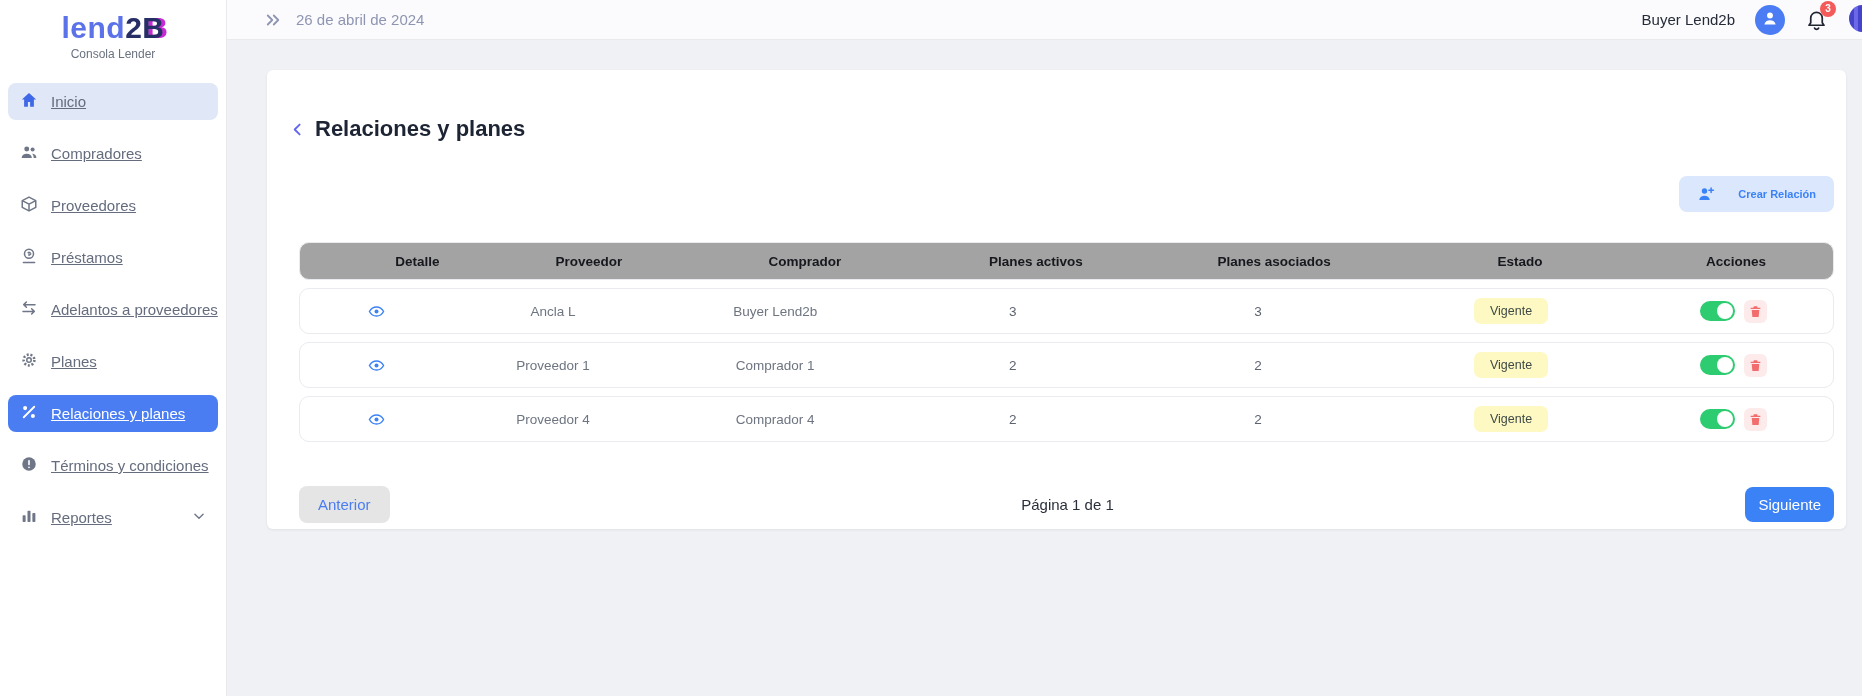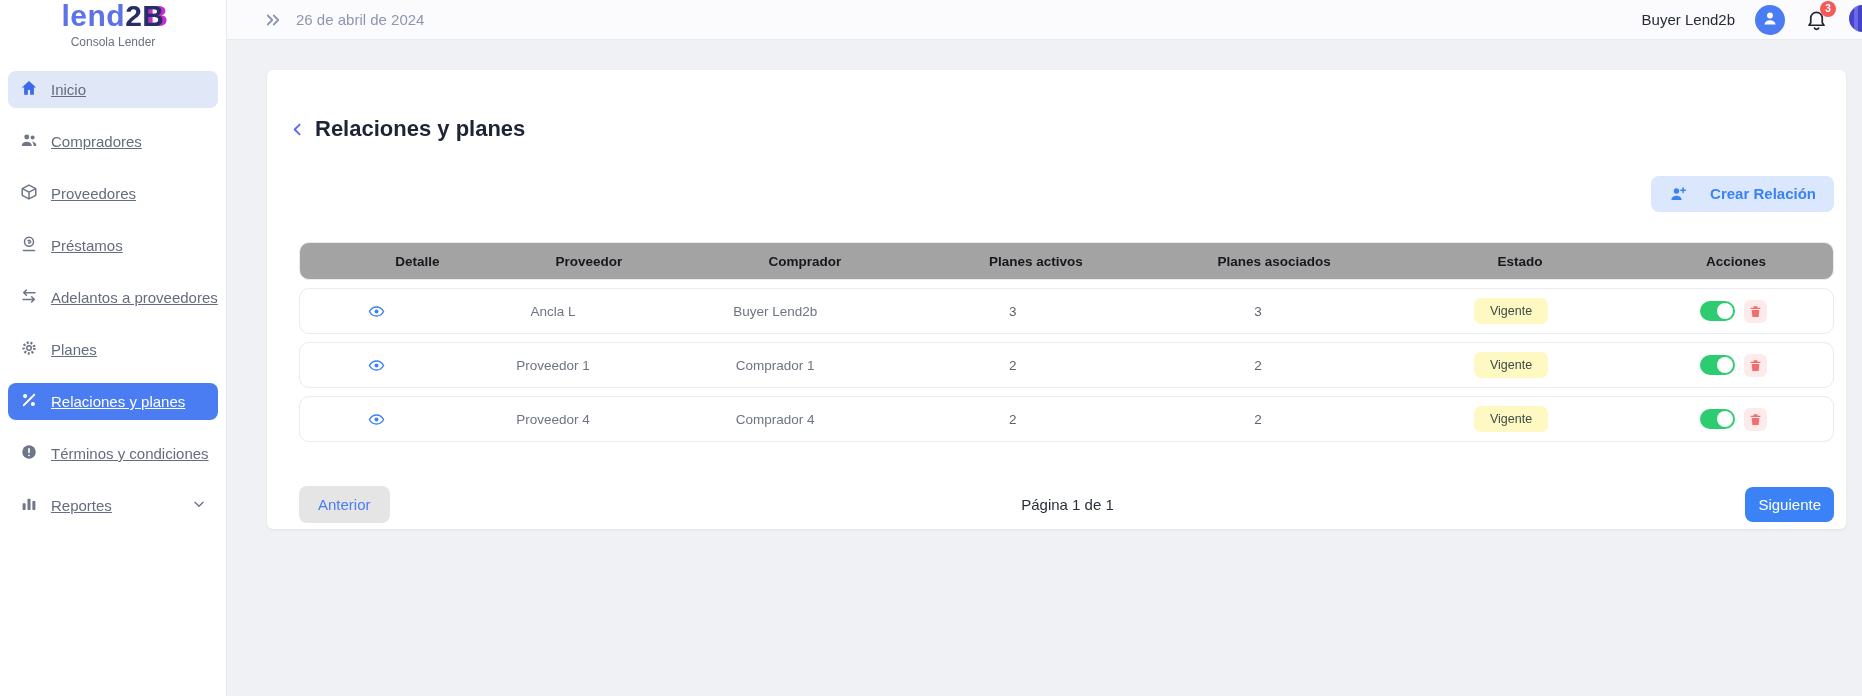--- a/index.html
+++ b/index.html
@@ -6,21 +6,21 @@
   html,body { width:1862px; height:696px; overflow:hidden; }
   body {
     font-family:"Liberation Sans","DejaVu Sans",sans-serif;
     background:#f0f1f4; position:relative; color:#374151;
   }
   
   .sidebar {
     position:absolute; left:0; top:0; width:227px; height:696px;
     background:#ffffff; border-right:1px solid #e8e9ee; z-index:5;
   }
-  .logo-block { text-align:center; padding-top:0; }
+  .logo-block { text-align:center; padding-top:12px; }
   .logo { font-size:30px; font-weight:bold; letter-spacing:.5px; line-height:32px; }
   .logo .p1 { color:#5b72e8; }
   .logo .p2 { color:#272e66; }
   .logo .p3 { color:#272e66; text-shadow:4px 0 0 #c62bd4; }
   .logo-sub { font-size:12px; color:#6b7280; margin-top:3px; }
   .nav { margin-top:22px; padding:0 8px; }
   .nav-item {
     height:37px; border-radius:8px; margin-bottom:15px;
     display:flex; align-items:center; gap:13px; padding:0 12px;
     font-size:15px; color:#656c7e; cursor:pointer; white-space:nowrap;text-decoration:underline;
@@ -57,22 +57,22 @@
   .card {
     position:absolute; left:267px; top:70px; width:1579px; height:459px;
     background:#ffffff; border-radius:6px;
     box-shadow:0 1px 3px rgba(15,23,42,.07);
     padding:0 12px 0 0;
   }
   .title-row { display:flex; align-items:center; gap:9px; margin:46px 0 0 22px; }
   .page-title { font-size:22px; font-weight:600; color:#1d2433; }
   .actions-row { display:flex; justify-content:flex-end; margin-top:34px; }
   .btn-create {
-    display:flex; align-items:flex-start; gap:23px; background:#dbe7fd; color:#3b82f6;
-    font-size:15px; font-weight:600; border:none; border-radius:8px;
+    display:flex; align-items:center; gap:23px; background:#dbe7fd; color:#3b82f6;
+    font-size:11px; font-weight:600; border:none; border-radius:8px;
     padding:9px 18px; cursor:pointer; font-family:inherit;
   }
   
   .tbl { margin:30px 0 0 32px; }
   .tbl-grid {
     display:grid;
     grid-template-columns:10% 13% 16% 15% 17% 16% 13%;
     align-items:center;
   }
   .tbl-head {

